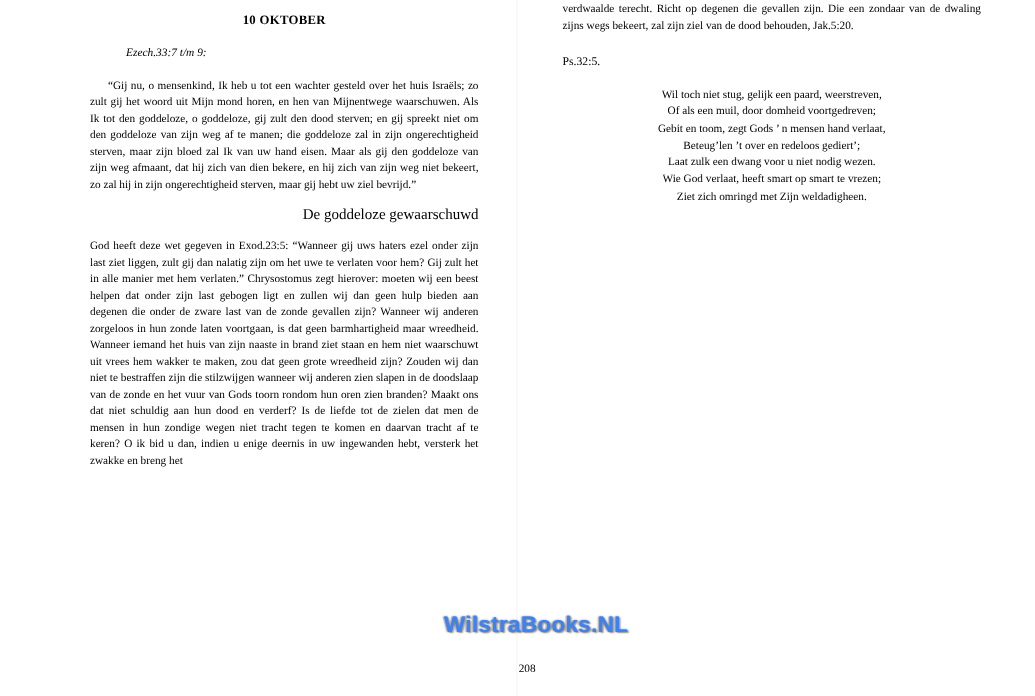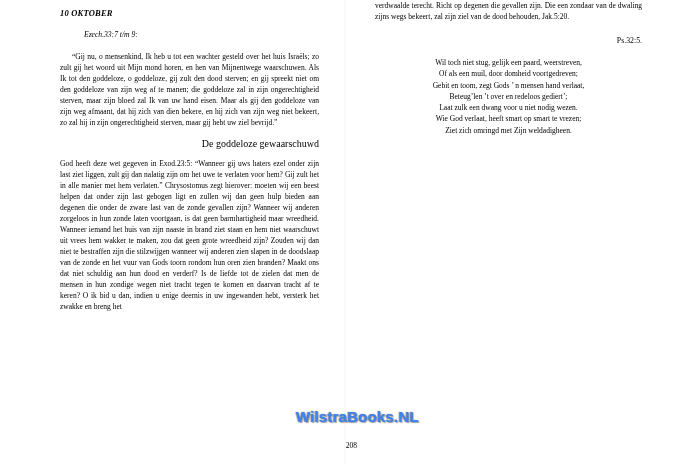--- a/index.html
+++ b/index.html
@@ -24,29 +24,28 @@
   .page {
     position: relative;
     width: 345px;
     height: 464px;
     box-sizing: border-box;
   }
   .page-left {
     padding: 8px 26px 0 60px;
   }
   .page-right {
-    padding: 0px 48px 0 30px;
+    padding: 0px 36px 0 30px;
   }
   .running-head {
-    text-align: left;
+    text-align: center;
     font-size: 8.5px;
     font-weight: bold;
     letter-spacing: 0.2px;
     margin: 0 0 12px 0;
-    font-style: italic;
   }
   .ref-line {
     font-size: 7.6px;
     margin: 0 0 12px 0;
     padding-left: 24px;
     font-style: italic;
   }
   p.body {
     font-size: 7.5px;
     line-height: 1.47;
@@ -66,21 +65,21 @@
     font-size: 7.5px;
     line-height: 1.5;
     margin: 0;
   }
   .verse-line {
     display: block;
     white-space: pre;
     font-family: Liberation Serif, serif;
   }
   .psalm-title {
-    text-align: right;
+    text-align: left;
     font-size: 7.8px;
     margin: 14px 0 12px 0;
   }
   .folio {
     position: absolute;
     bottom: 14px;
     font-size: 7.5px;
     width: 100%;
     text-align: right;
     left: 0;

